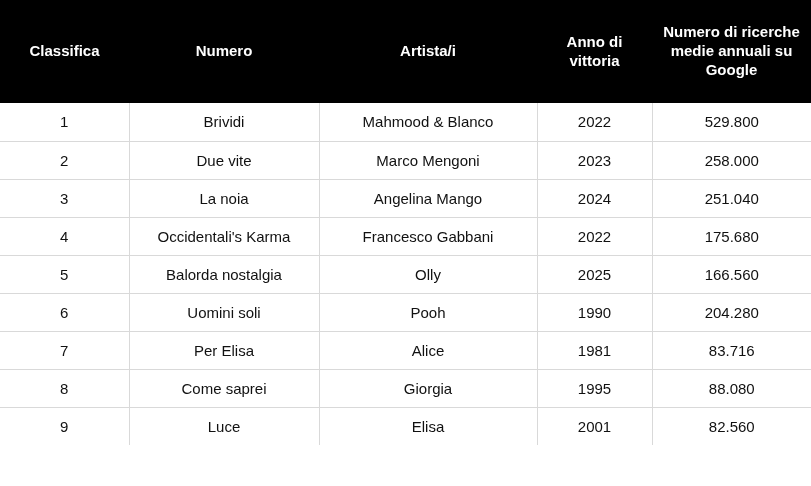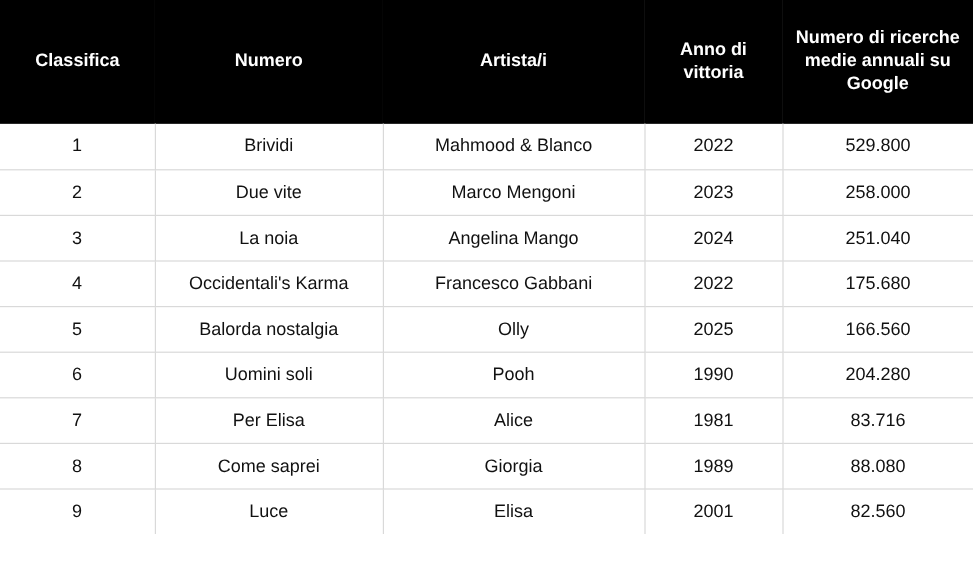--- a/index.html
+++ b/index.html
@@ -136,21 +136,21 @@
         <td>7</td>
         <td>Per Elisa</td>
         <td>Alice</td>
         <td>1981</td>
         <td>83.716</td>
       </tr>
       <tr>
         <td>8</td>
         <td>Come saprei</td>
         <td>Giorgia</td>
-        <td>1989</td>
+        <td>1995</td>
         <td>88.080</td>
       </tr>
       <tr>
         <td>9</td>
         <td>Luce</td>
         <td>Elisa</td>
         <td>2001</td>
         <td>82.560</td>
       </tr>
     </tbody>

